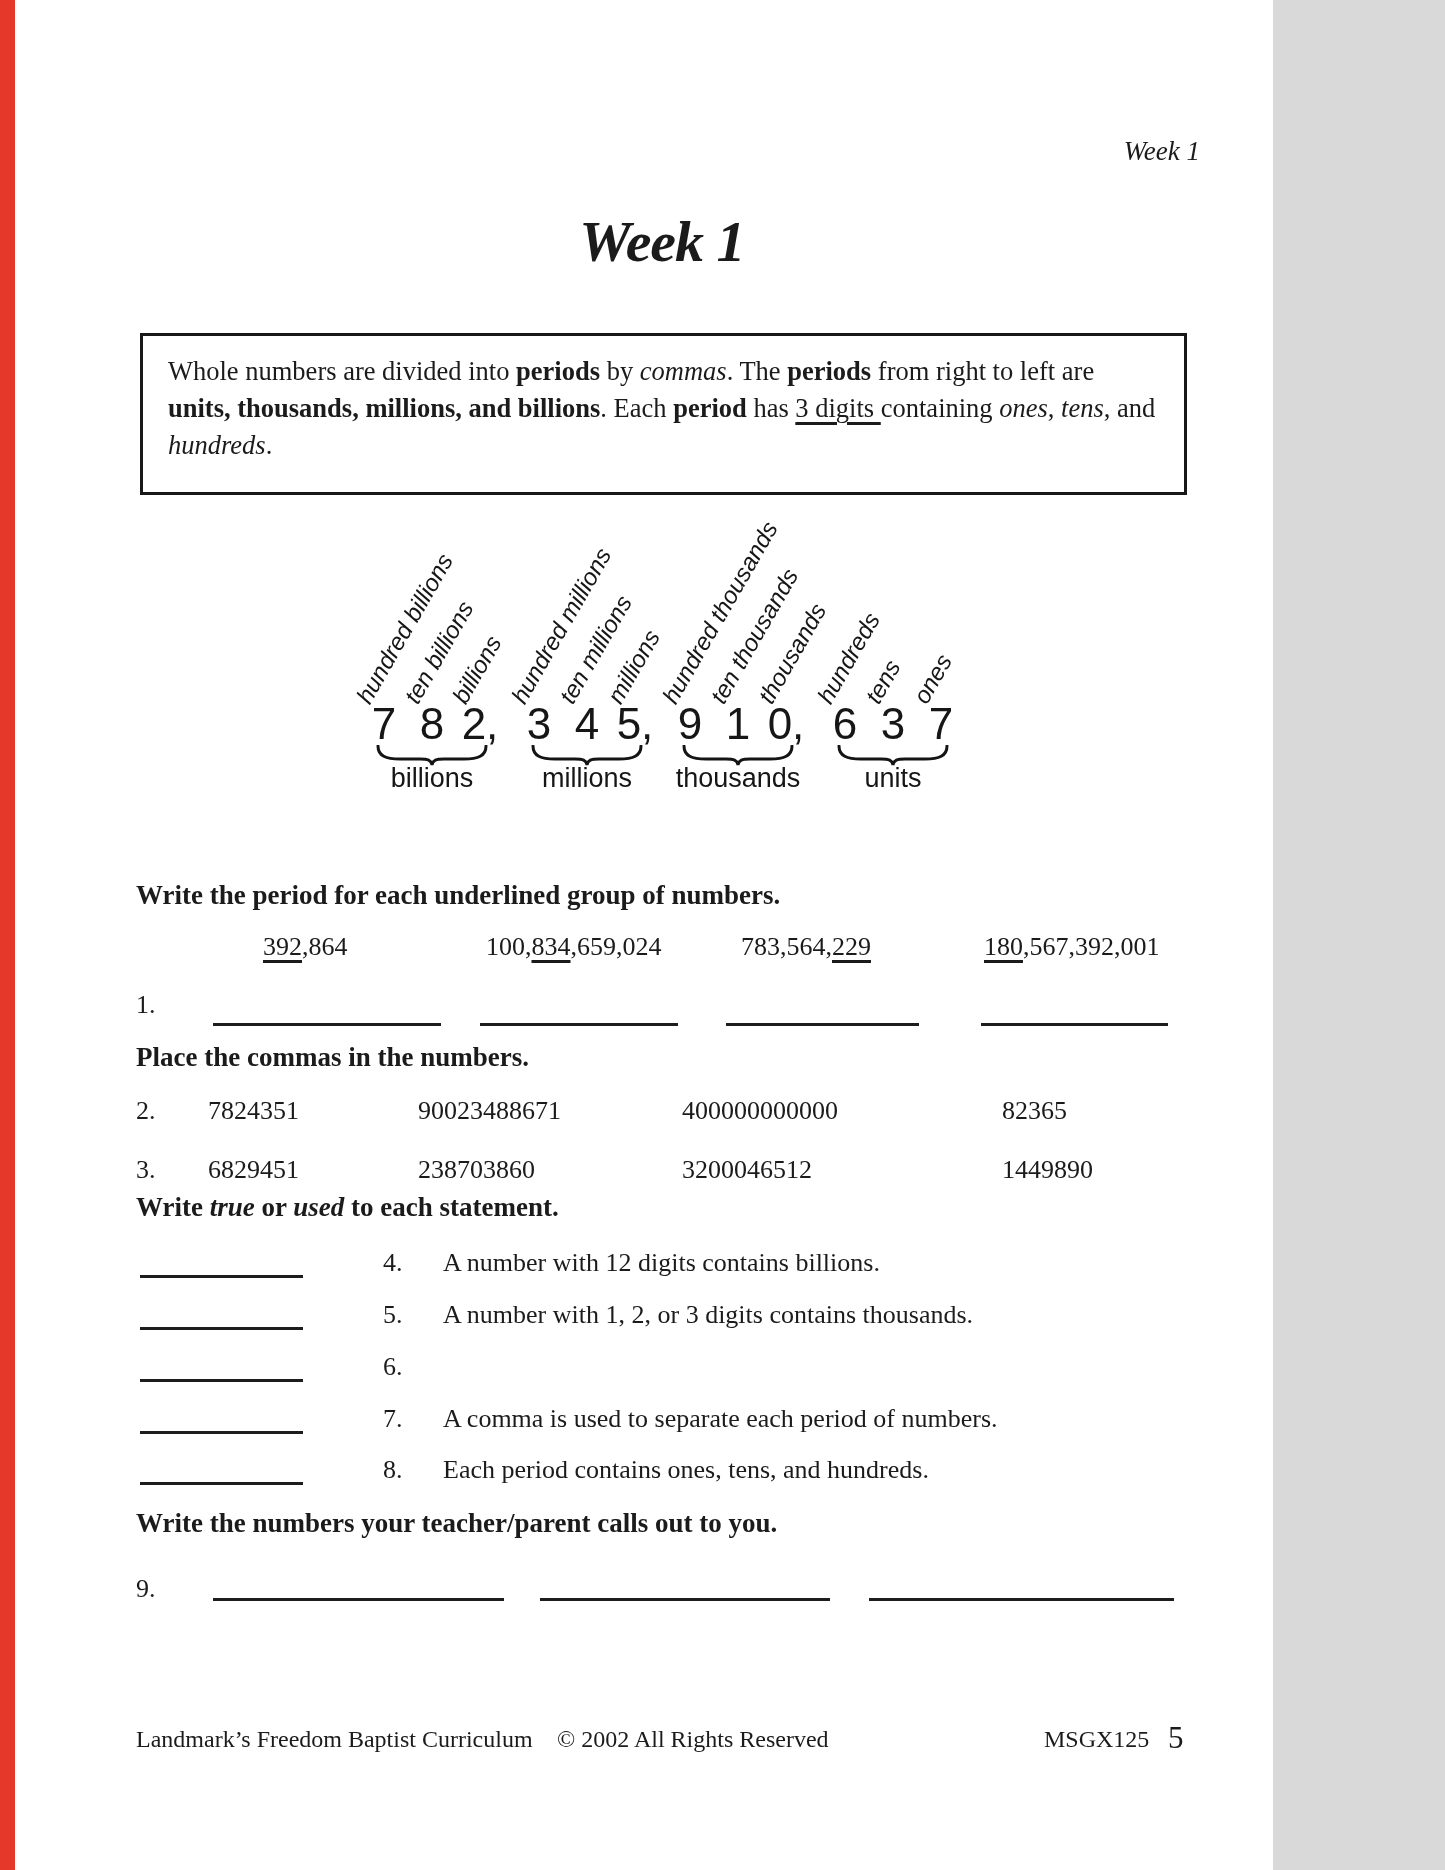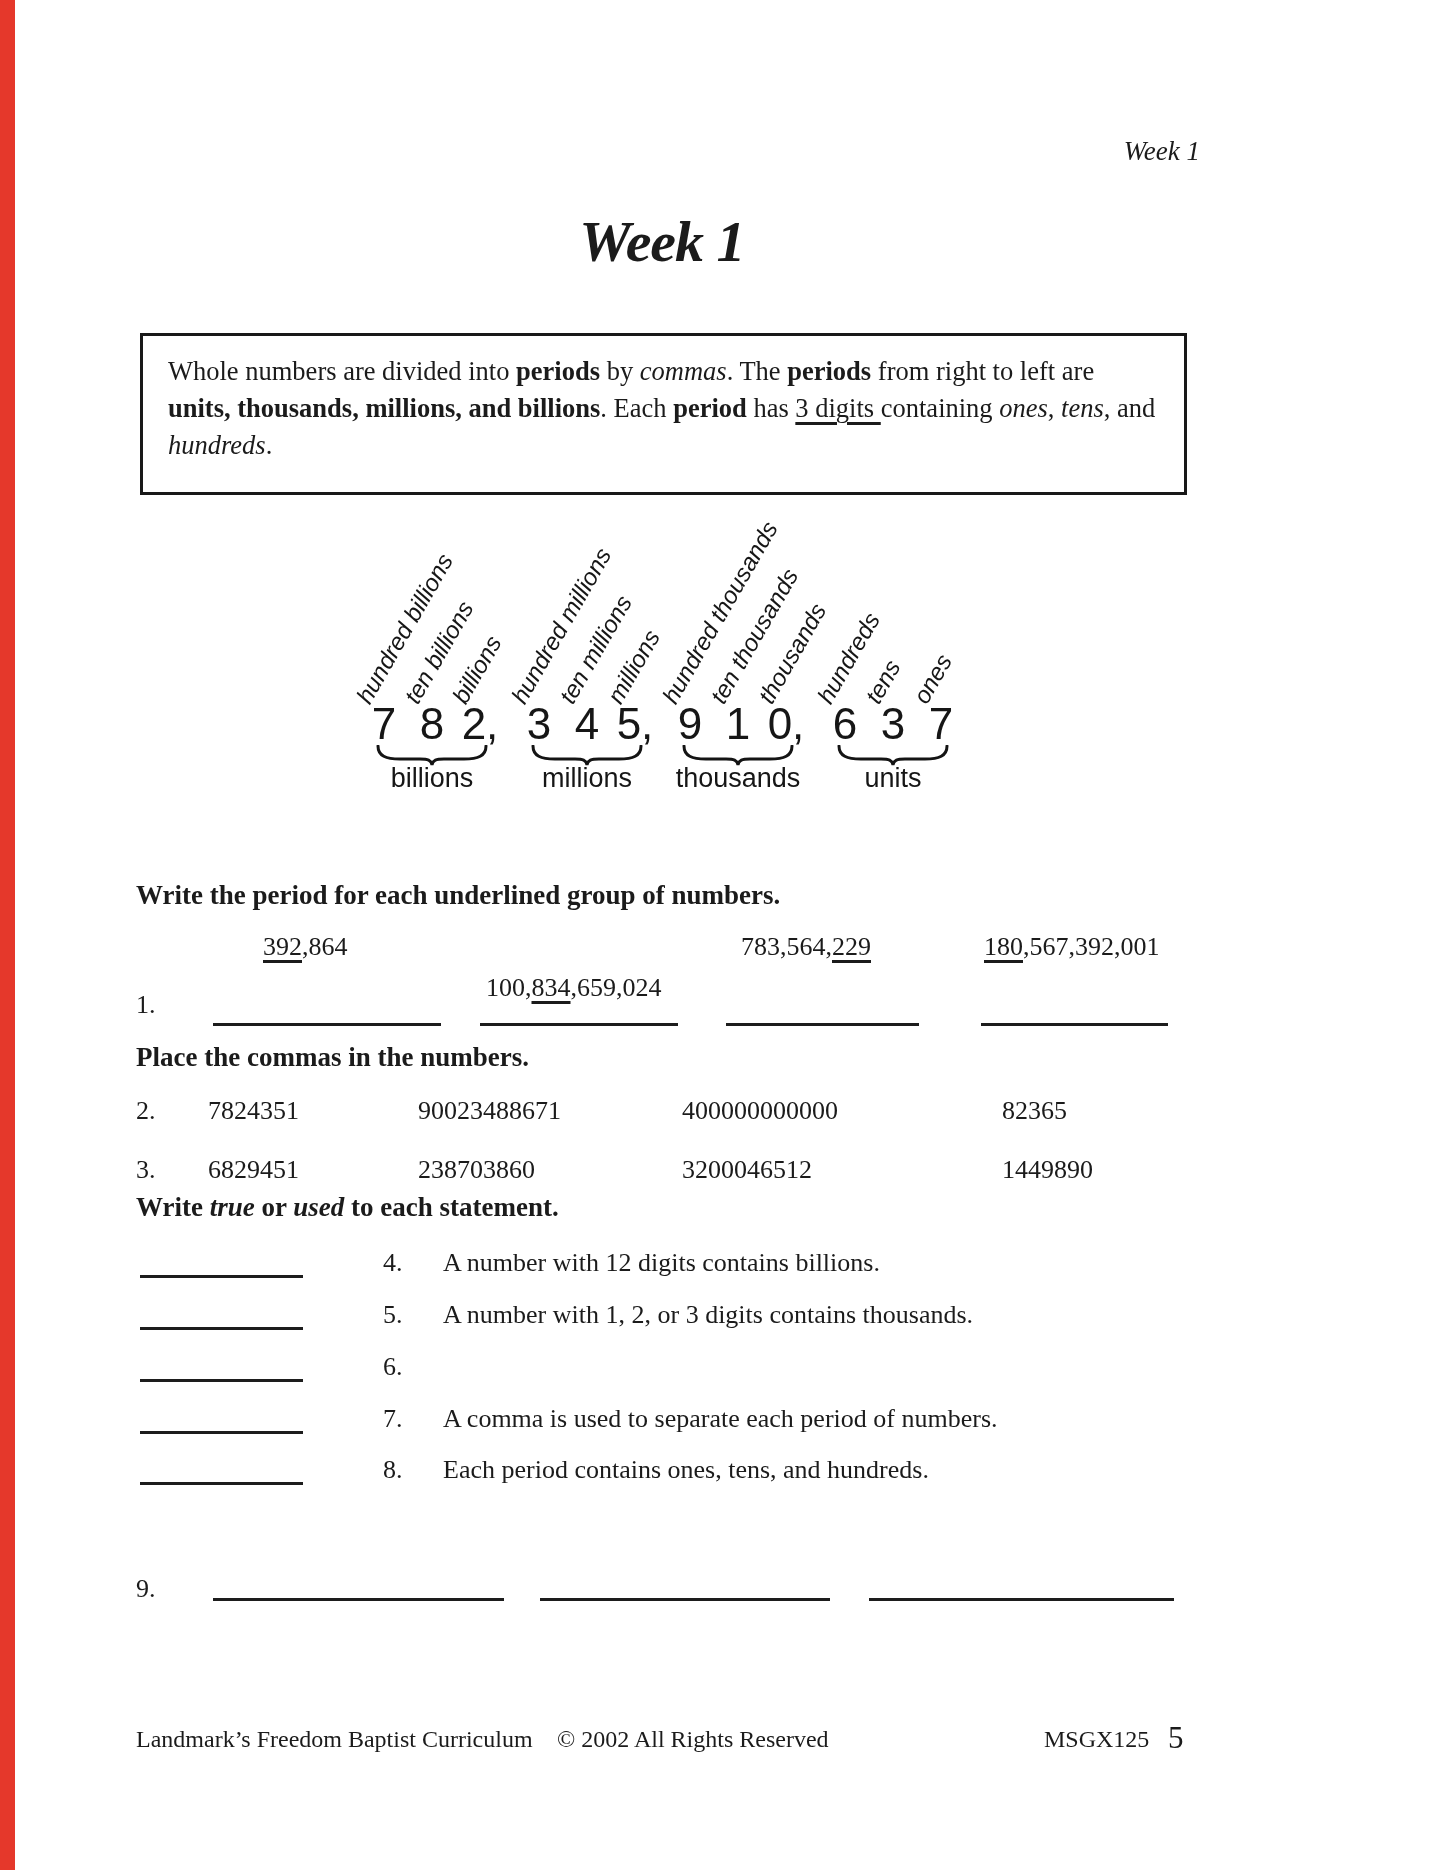--- a/index.html
+++ b/index.html
@@ -1,16 +1,16 @@
 <!DOCTYPE html>
 <html><head>
 <meta charset="utf-8">
 <style>
   html,body{margin:0;padding:0;background:#d9d9d9;}
-  .page{position:relative;width:1445px;height:1870px;background:#ffffff;overflow:hidden;
+  .page{position:relative;width:1273px;height:1870px;background:#ffffff;overflow:hidden;
         font-family:"Liberation Serif", serif;color:#1b1b1b;}
   .edge-stripe{position:absolute;left:0;top:0;width:15px;height:1870px;}
   .abs{position:absolute;}
   .corner{font-style:italic;font-size:27px;}
   .main-title{font-style:italic;font-weight:bold;font-size:58px;letter-spacing:-1px;text-align:center;}
   .sub-title{font-weight:bold;font-size:30px;text-align:center;}
   .intro-box{border:3px solid #181818;font-size:26.5px;line-height:37px;padding:17px 25px 0 25px;}
   .seg-n{font-style:normal;}
   .seg-b{font-weight:bold;}
   .seg-i{font-style:italic;}
@@ -95,21 +95,21 @@
 
     <div class="group-label" style="left:356px;">billions</div>
     <div class="group-label" style="left:511px;">millions</div>
     <div class="group-label" style="left:662px;">thousands</div>
     <div class="group-label" style="left:817px;">units</div>
   </div>
 
   <div class="heading abs" style="left:136px;top:880px;">Write the period for each underlined group of numbers.</div>
 
   <div class="body-text abs" style="left:263px;top:932px;"><span class="seg-u">392</span><span class="seg-n">,864</span></div>
-  <div class="body-text abs" style="left:486px;top:973px;"><span class="seg-n">100,</span><span class="seg-u">834</span><span class="seg-n">,659,024</span></div>
+  <div class="body-text abs" style="left:486px;top:932px;"><span class="seg-n">100,</span><span class="seg-u">834</span><span class="seg-n">,659,024</span></div>
   <div class="body-text abs" style="left:741px;top:932px;"><span class="seg-n">783,564,</span><span class="seg-u">229</span></div>
   <div class="body-text abs" style="left:984px;top:932px;"><span class="seg-u">180</span><span class="seg-n">,567,392,001</span></div>
 
   <div class="num-label abs" style="left:136px;top:990px;">1.</div>
   <div class="blank abs" style="left:213px;top:1023px;width:228px;"></div>
   <div class="blank abs" style="left:480px;top:1023px;width:198px;"></div>
   <div class="blank abs" style="left:726px;top:1023px;width:193px;"></div>
   <div class="blank abs" style="left:981px;top:1023px;width:187px;"></div>
 
   <div class="heading abs" style="left:136px;top:1042px;">Place the commas in the numbers.</div>
@@ -140,20 +140,21 @@
   <div class="num-label abs" style="left:383px;top:1352px;">6.</div>
 
   <div class="blank abs" style="left:140px;top:1431px;width:163px;"></div>
   <div class="num-label abs" style="left:383px;top:1404px;">7.</div>
   <div class="body-text abs" style="left:443px;top:1404px;text-align:right;">A comma is used to separate each period of numbers.</div>
 
   <div class="blank abs" style="left:140px;top:1482px;width:163px;"></div>
   <div class="num-label abs" style="left:383px;top:1455px;">8.</div>
   <div class="body-text abs" style="left:443px;top:1455px;">Each period contains ones, tens, and hundreds.</div>
 
+  <div class="heading abs" style="left:136px;top:1508px;">Write the numbers your teacher/parent calls out to you.</div>
   <div class="num-label abs" style="left:136px;top:1574px;">9.</div>
   <div class="blank abs" style="left:213px;top:1598px;width:291px;"></div>
   <div class="blank abs" style="left:540px;top:1598px;width:290px;"></div>
   <div class="blank abs" style="left:869px;top:1598px;width:305px;"></div>
 
   <div class="footer-text abs" style="left:136px;top:1726px;">Landmark’s Freedom Baptist Curriculum</div>
   <div class="footer-text abs" style="left:557px;top:1726px;">© 2002  All Rights Reserved</div>
   <div class="footer-text abs" style="left:1044px;top:1726px;">MSGX125</div>
   <div class="page-num abs" style="left:1168px;top:1720px;">5</div>
 

